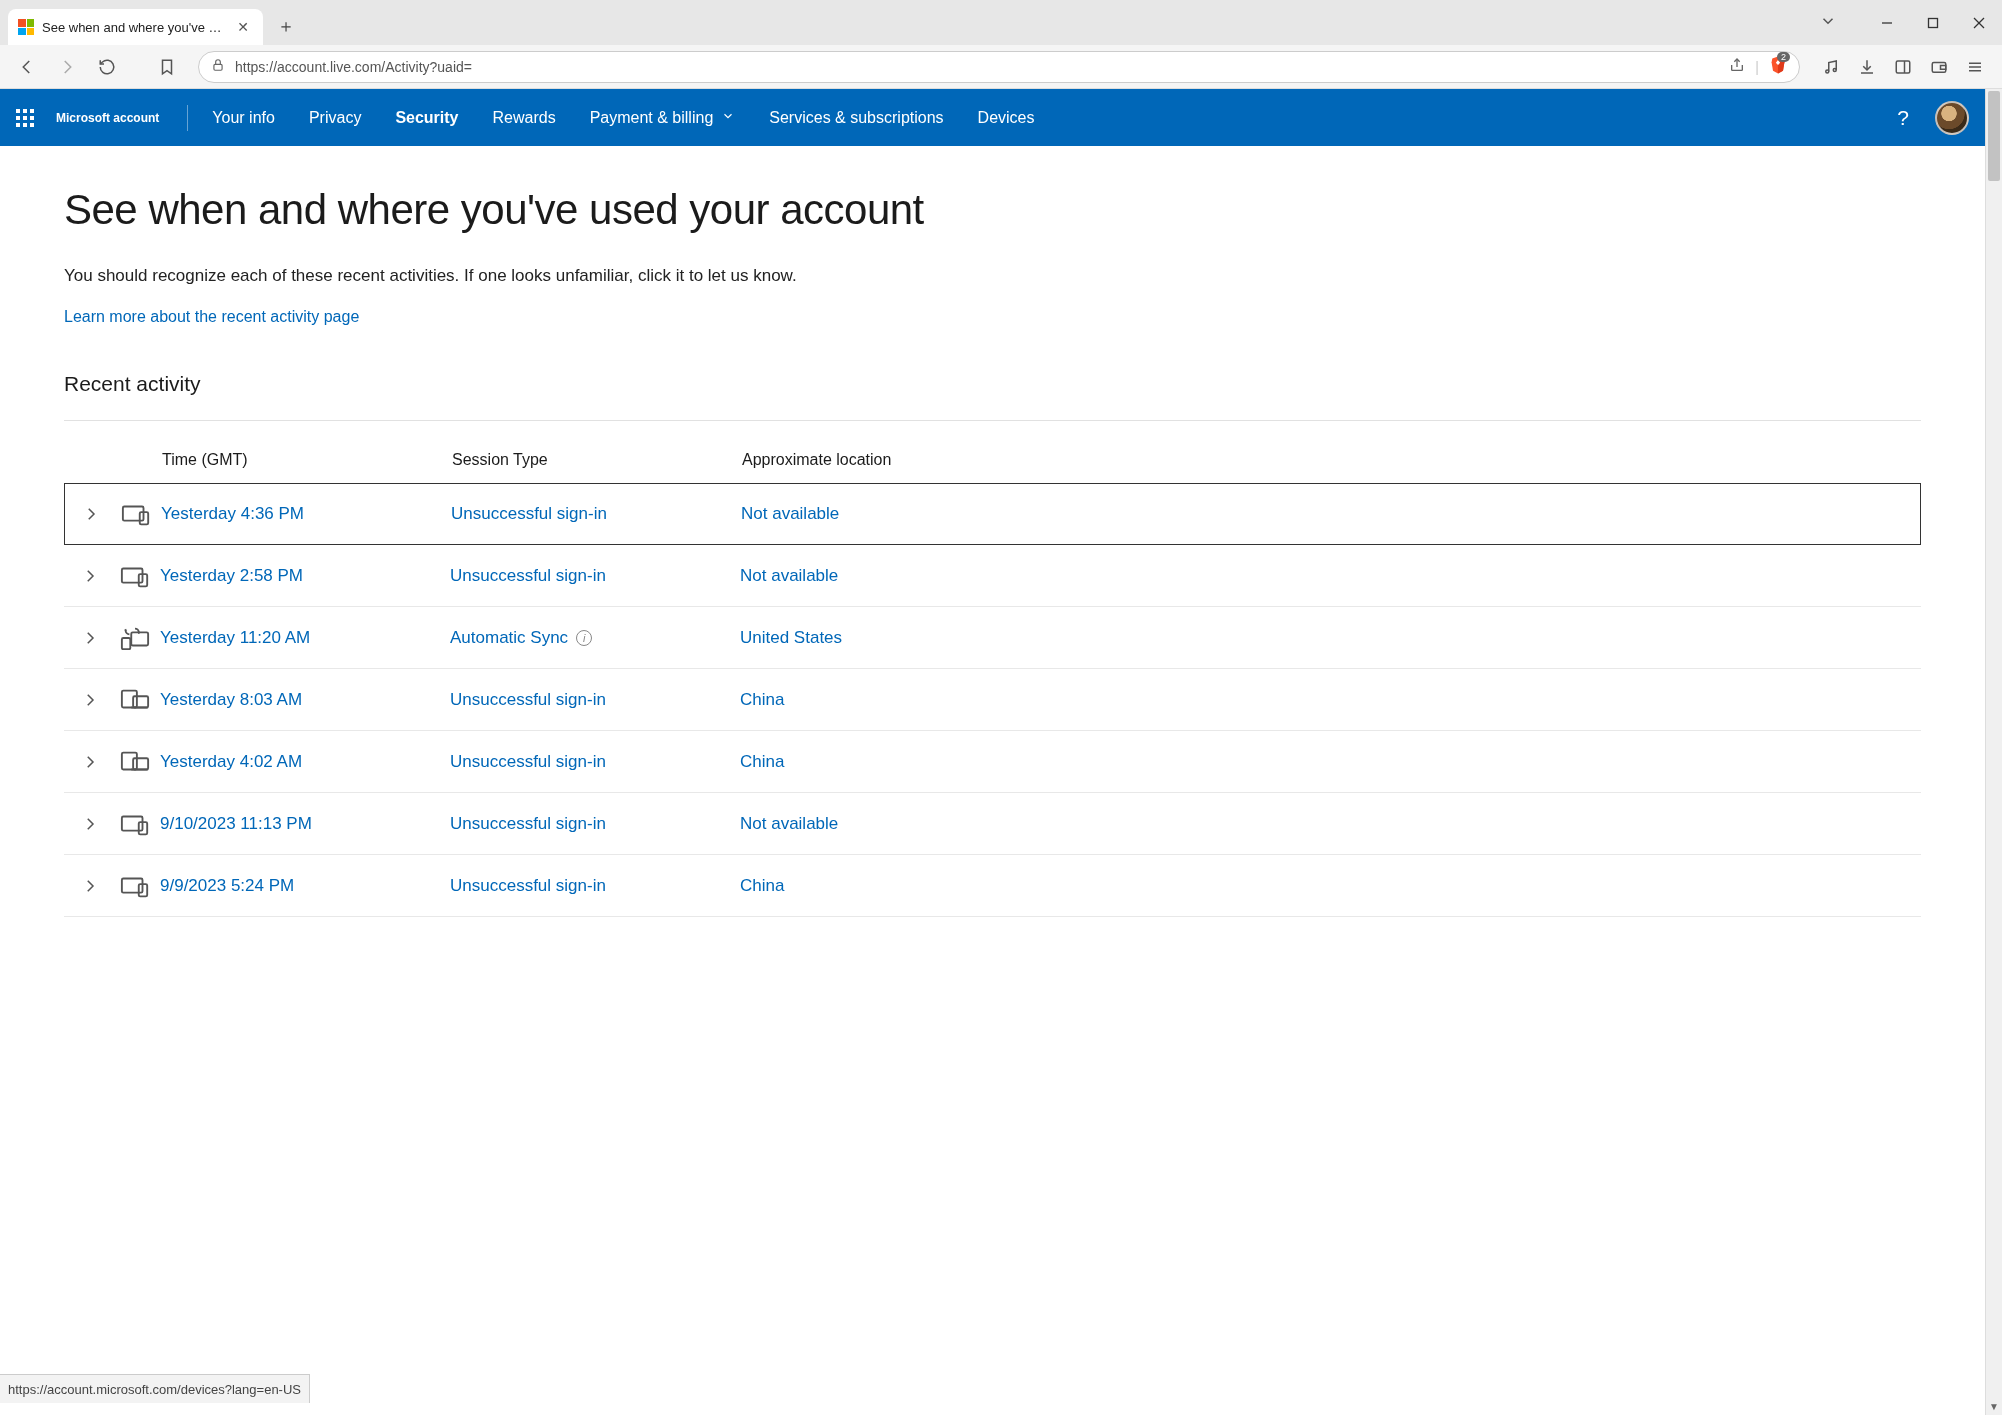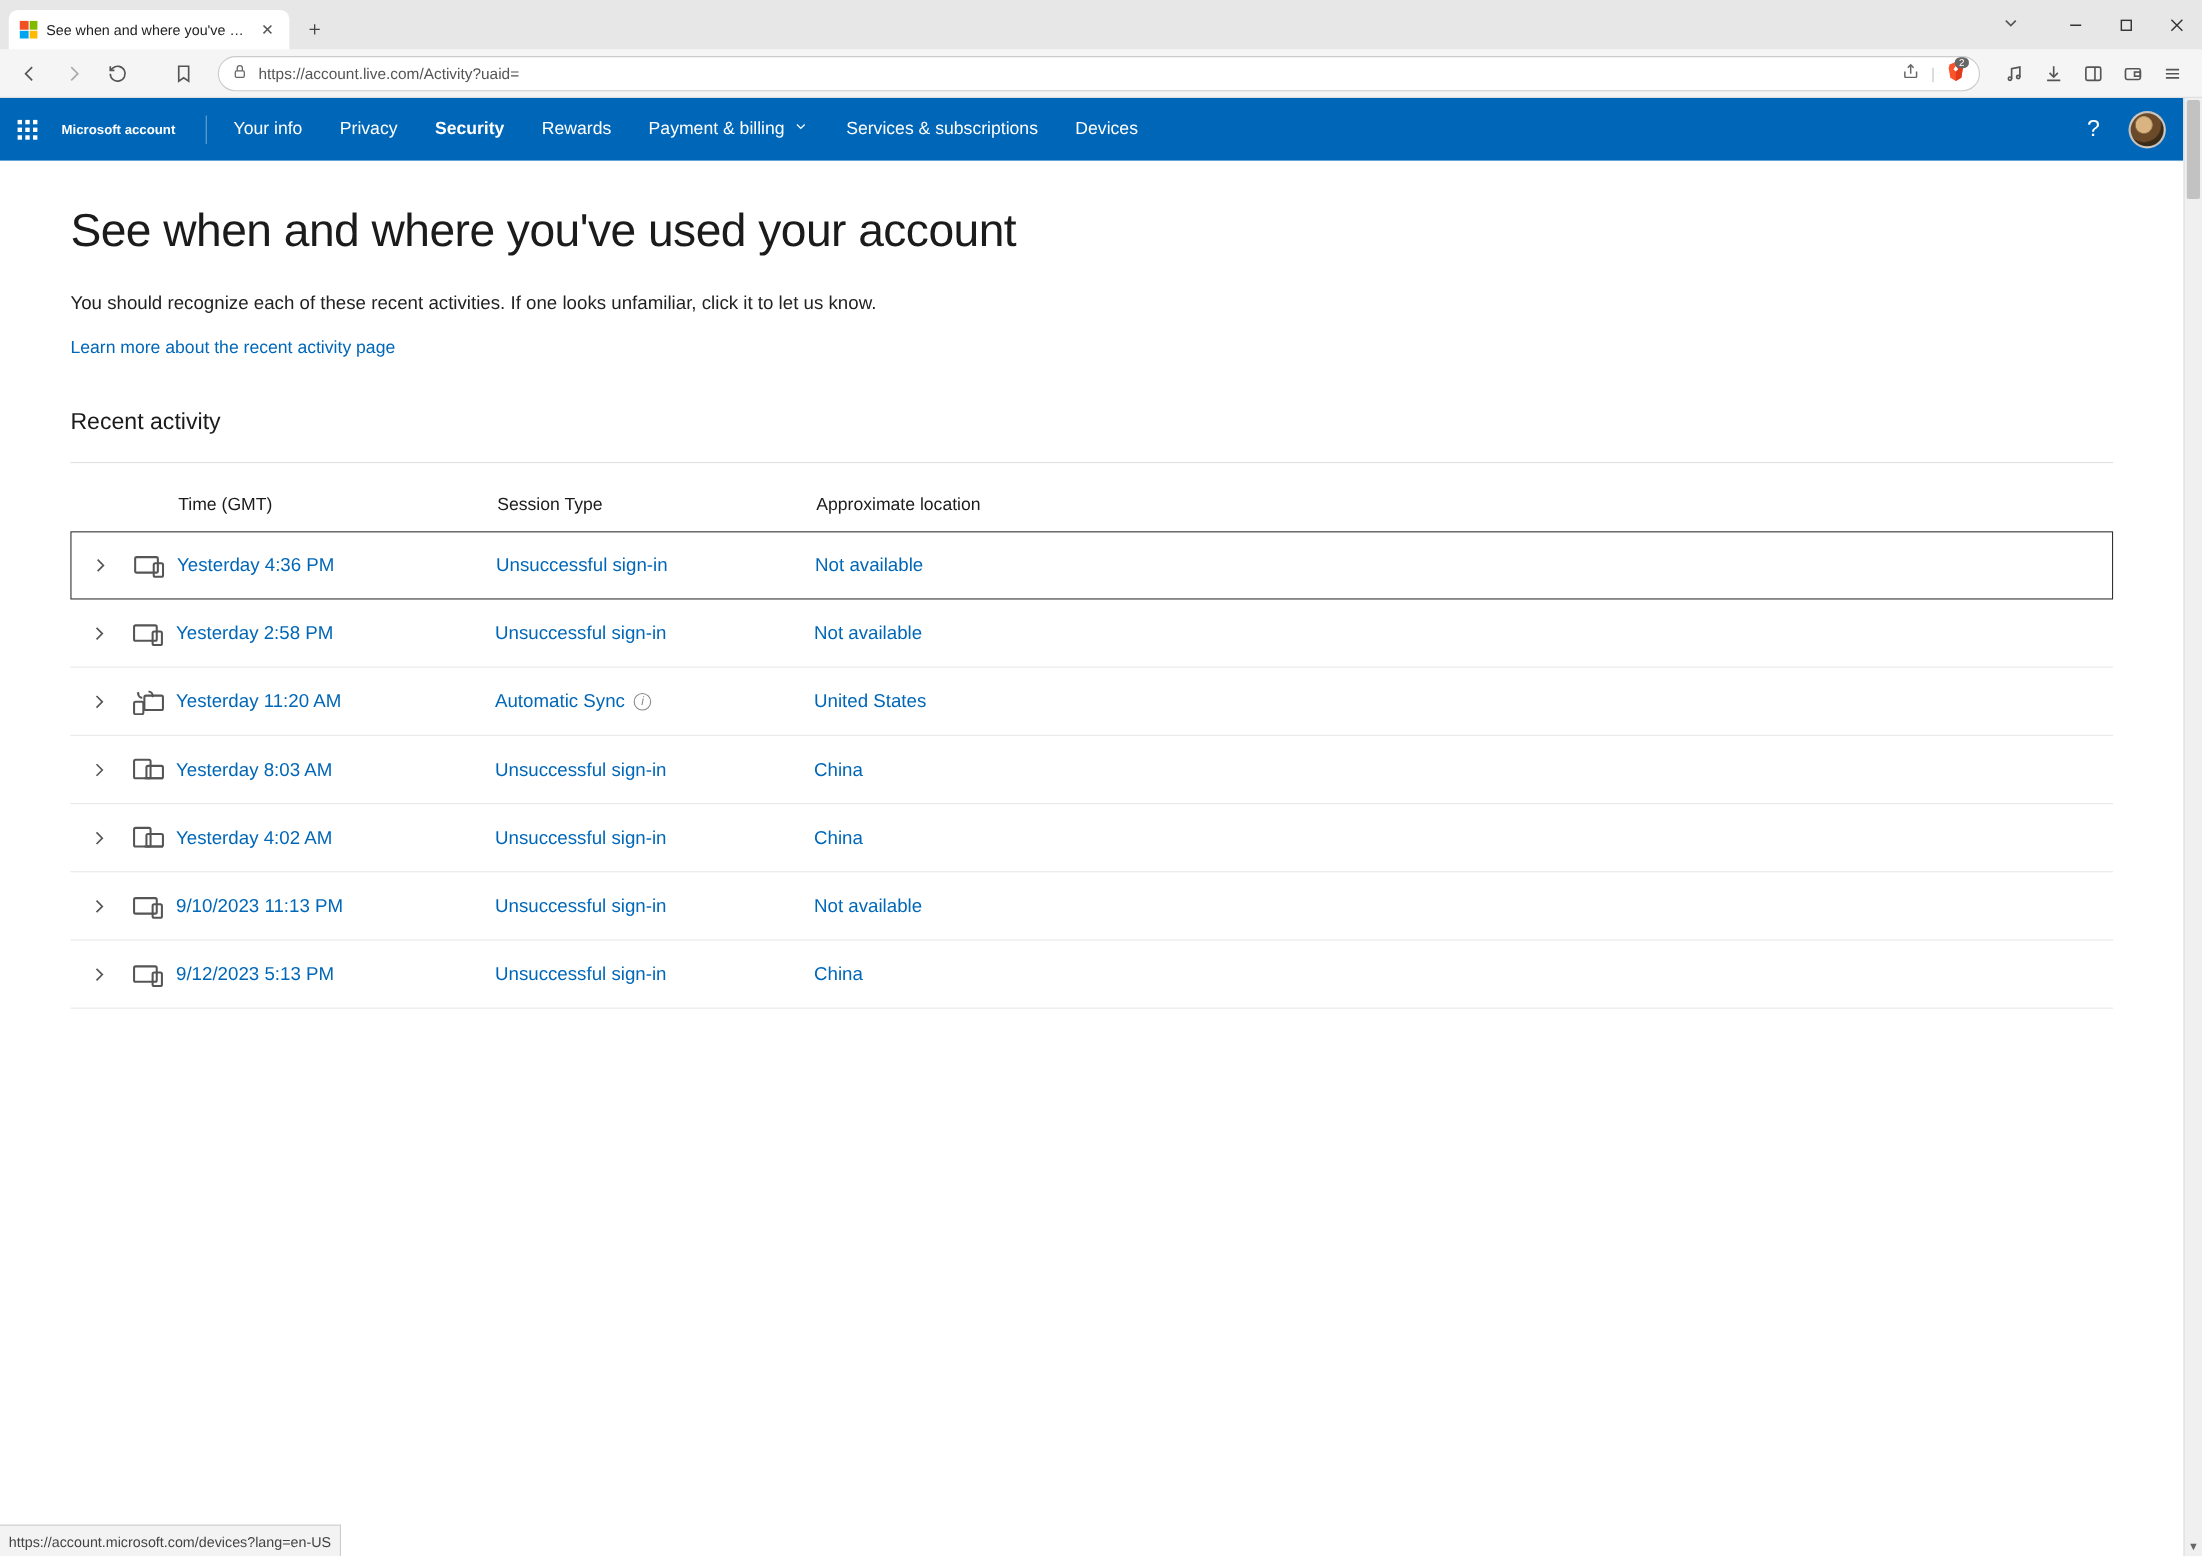--- a/index.html
+++ b/index.html
@@ -67,21 +67,21 @@
   .activity-row.focused { border:1px solid #333; border-bottom:1px solid #333; }
   .chev-cell { width:40px; display:flex; align-items:center; justify-content:center; color:#555; }
   .chev-cell svg { width:18px; height:18px; }
   .icon-cell { width:50px; display:flex; align-items:center; justify-content:center; color:#555;}
   .icon-cell svg { width:30px; height:24px; }
   .row-time { width:290px; color:#0067b8; font-size:17px;}
   .row-type { width:290px; color:#0067b8; font-size:17px; display:flex; align-items:center; gap:8px;}
   .row-loc  { flex:1;  color:#0067b8; font-size:17px;}
   .info-icon { width:16px; height:16px; border:1px solid #888; border-radius:50%; display:inline-flex; align-items:center; justify-content:center; font-size:11px; color:#888; font-style:italic;}
 
-  .statusbar { position:absolute; left:0; bottom:0; height:22px; padding:14px 8px; font-size:13px; color:#444; background:#f3f3f3; border:1px solid #ccc; border-left:none; border-bottom:none; display:flex; align-items:center; z-index:5;margin-top:12px;}
+  .statusbar { position:absolute; left:0; bottom:12px; height:22px; padding:14px 8px; font-size:13px; color:#444; background:#f3f3f3; border:1px solid #ccc; border-left:none; border-bottom:none; display:flex; align-items:center; z-index:5;margin-top:12px;}
 </style>
 </head>
 <body>
 
 <div class="titlebar">
   <div class="tab">
     <div class="ms-favicon">
         <span></span>
         <span></span>
         <span></span>
@@ -351,21 +351,21 @@
               <svg viewBox="0 0 24 24" fill="none" stroke="currentColor" stroke-width="2">
                 <polyline points="9 5 16 12 9 19"></polyline>
               </svg>
             </div>
             <div class="icon-cell">
               <svg viewBox="0 0 32 24" fill="none" stroke="currentColor" stroke-width="2">
                 <rect x="2" y="4" width="22" height="15" rx="1.5"></rect>
                 <rect x="20" y="10" width="9" height="13" rx="1.5"></rect>
               </svg>
             </div>
-            <div class="row-time">9/12/2023 5:13 PM</div>
+            <div class="row-time">9/9/2023 5:24 PM</div>
             <div class="row-type">Unsuccessful sign-in</div>
             <div class="row-loc">China</div>
           </div>
         </div>
     </div>
 
     <div class="statusbar">
       <span>https://account.microsoft.com/devices?lang=en-US</span>
     </div>
   </div>

